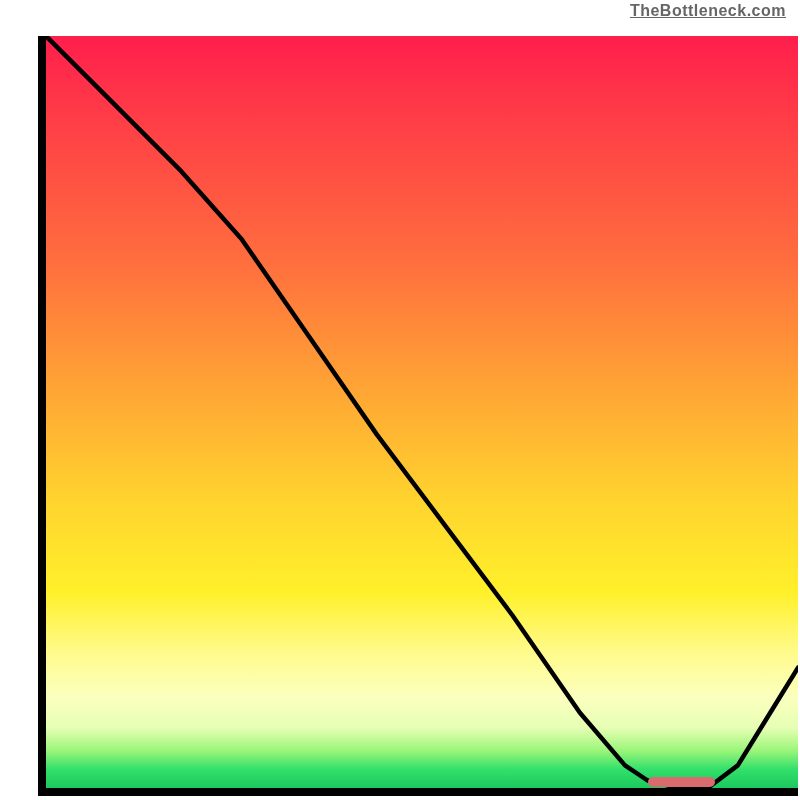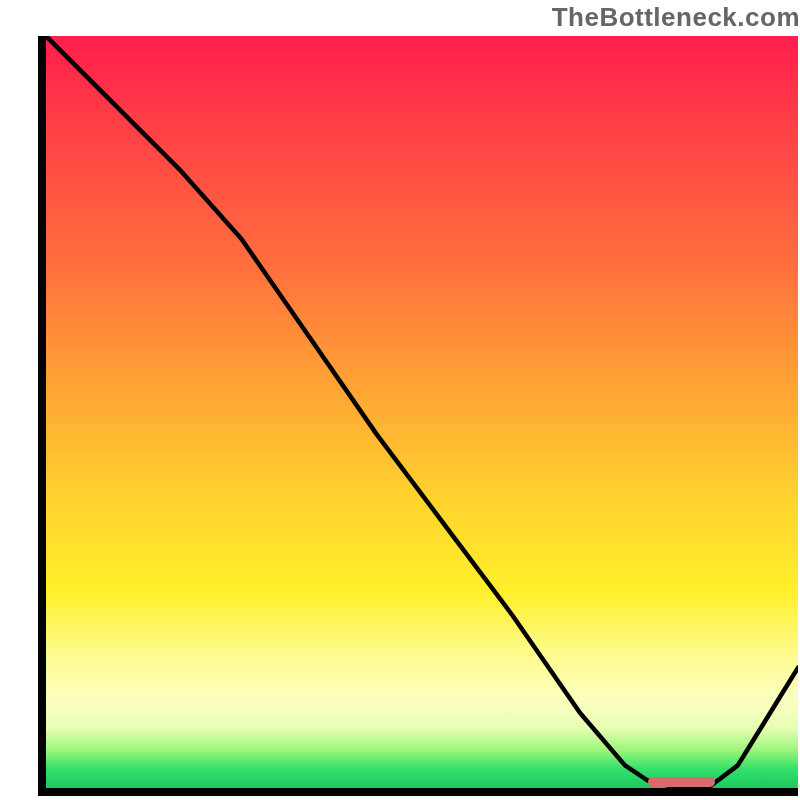--- a/index.html
+++ b/index.html
@@ -11,25 +11,26 @@
     font-family: Arial, Helvetica, sans-serif;
   }
   .root {
     position: relative;
     width: 800px;
     height: 800px;
   }
   .watermark {
     position: absolute;
     top: 2px;
-    right: 0;
-    font-size: 26px;
+    right: 14px;
+    font-size: 16px;
     font-weight: bold;
     color: #666666;
     letter-spacing: 0.5px;
+    text-decoration: underline;
   }
   .plot-frame {
     position: absolute;
     left: 38px;
     top: 36px;
     width: 760px;
     height: 760px;
     border-left: 8px solid #000;
     border-bottom: 8px solid #000;
     box-sizing: border-box;

